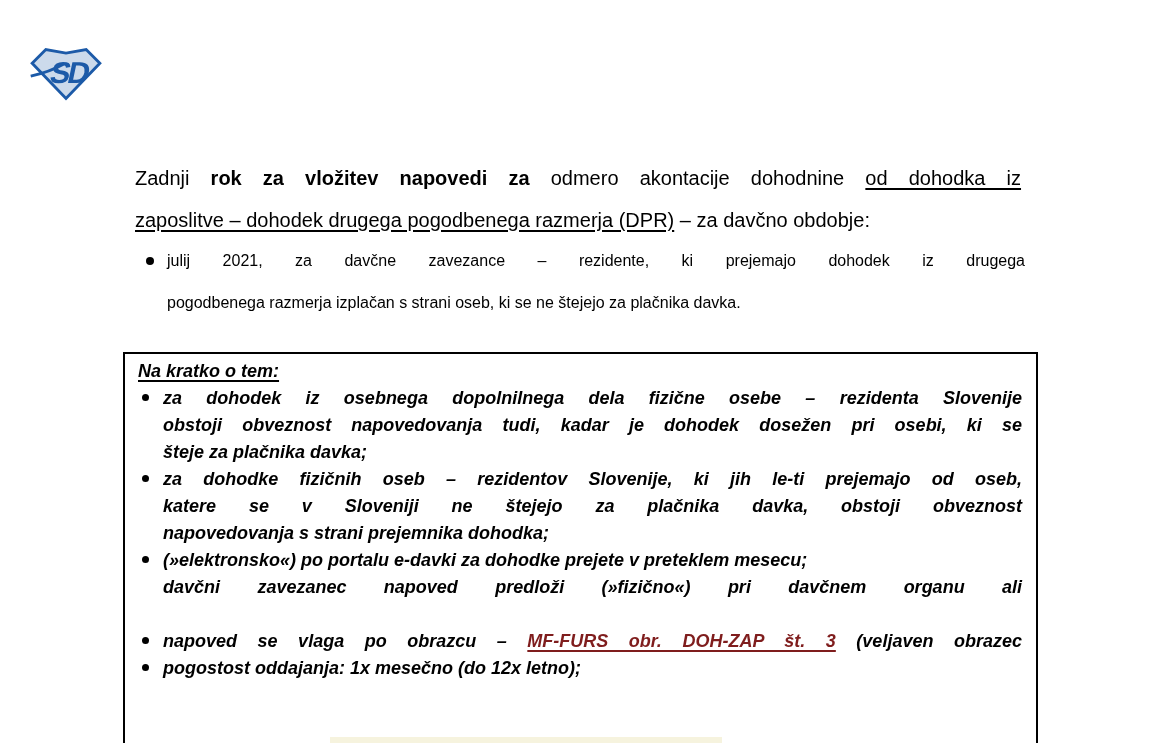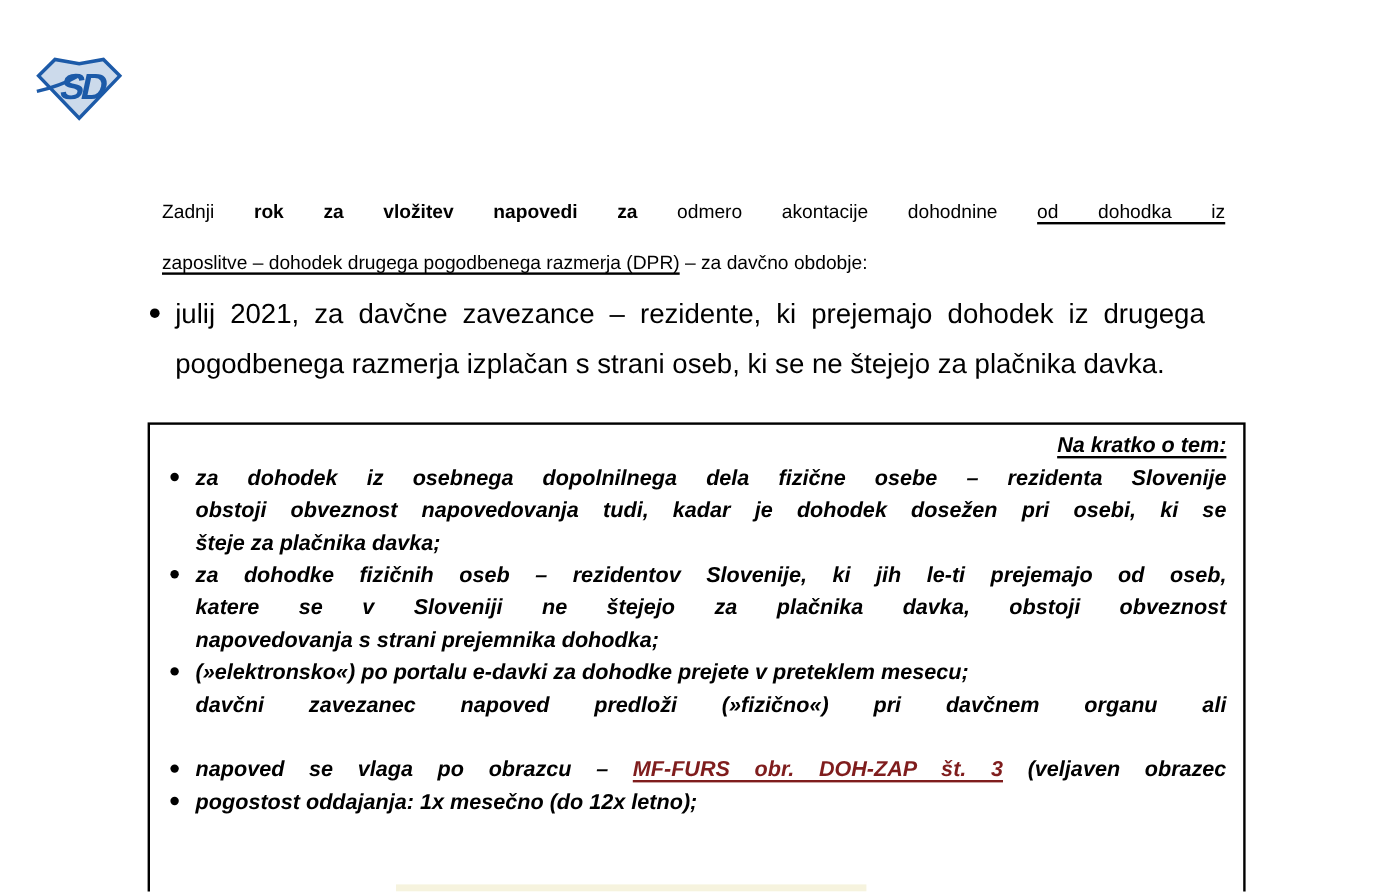--- a/index.html
+++ b/index.html
@@ -5,25 +5,25 @@
   html, body { margin:0; padding:0; }
   body {
     width:1157px; height:743px; overflow:hidden; position:relative;
     background:#ffffff; color:#000;
     font-family:"Liberation Sans", sans-serif;
   }
   .page { position:absolute; inset:0; }
   .logo { position:absolute; left:30px; top:43px; width:72px; height:62px; }
   .intro {
     position:absolute; left:135px; top:157px; width:886px;
-    font-size:16px; line-height:42px;
+    font-size:20px; line-height:42px;
   }
   .main-bullets {
-    position:absolute; left:118px; top:240px; width:886px;
-    font-size:23px; line-height:42px;
+    position:absolute; left:139px; top:240px; width:886px;
+    font-size:16px; line-height:42px;
   }
   .box {
     position:absolute; left:123px; top:352px; width:915px; height:480px;
     box-sizing:border-box; border:2px solid #000;
     padding:4px 14px 0 13px;
     font-size:18px; line-height:27px;
     font-style:italic; font-weight:bold;
   }
   .line { white-space:normal; }
   .line.just { text-align:justify; text-align-last:justify; }
@@ -31,21 +31,21 @@
   .u { text-decoration:underline; text-decoration-thickness:2px; text-underline-offset:3px; }
   .lnk { text-decoration:underline; text-decoration-thickness:2px; text-underline-offset:3px; cursor:pointer; }
   .bullet { position:relative; padding-left:28px; }
   .bullet .dot {
     position:absolute; left:7px; top:17px; width:8px; height:8px;
     background:#000; border-radius:50%;
   }
   .box .bullet { padding-left:25px; }
   .box .bullet .dot { left:4px; top:9px; width:7px; height:7px; }
   .bullet.gap { margin-top:27px; }
-  .box-title { margin-bottom:0;text-align:right; }
+  .box-title { margin-bottom:0; }
   .cutoff {
     position:absolute; left:330px; top:737px; width:392px; height:6px;
     background:#f6f3de;
   }
 </style>
 </head>
 <body>
 
 <div class="page">
 

